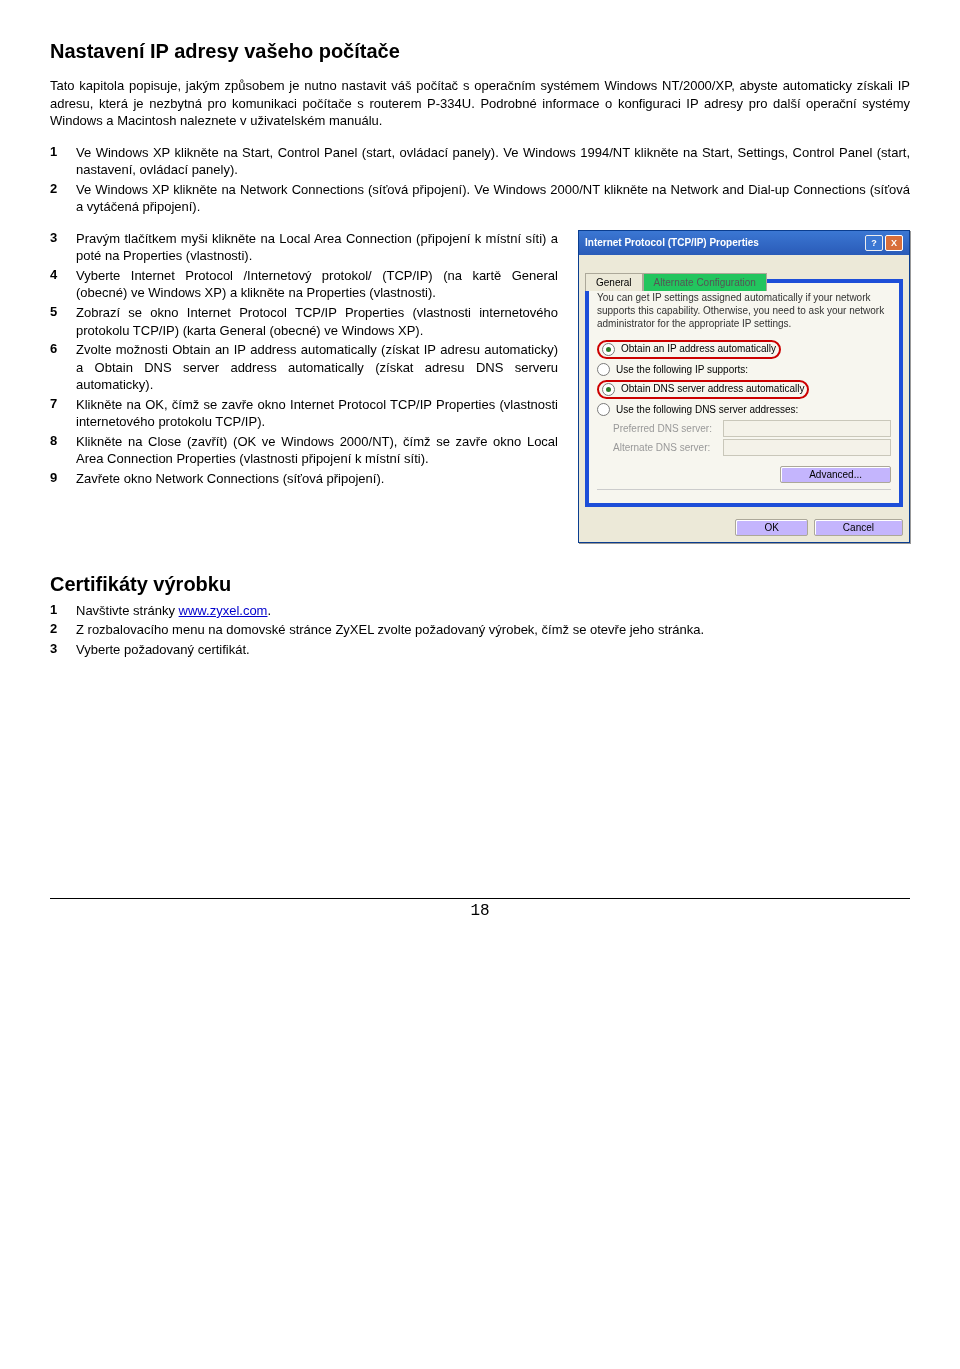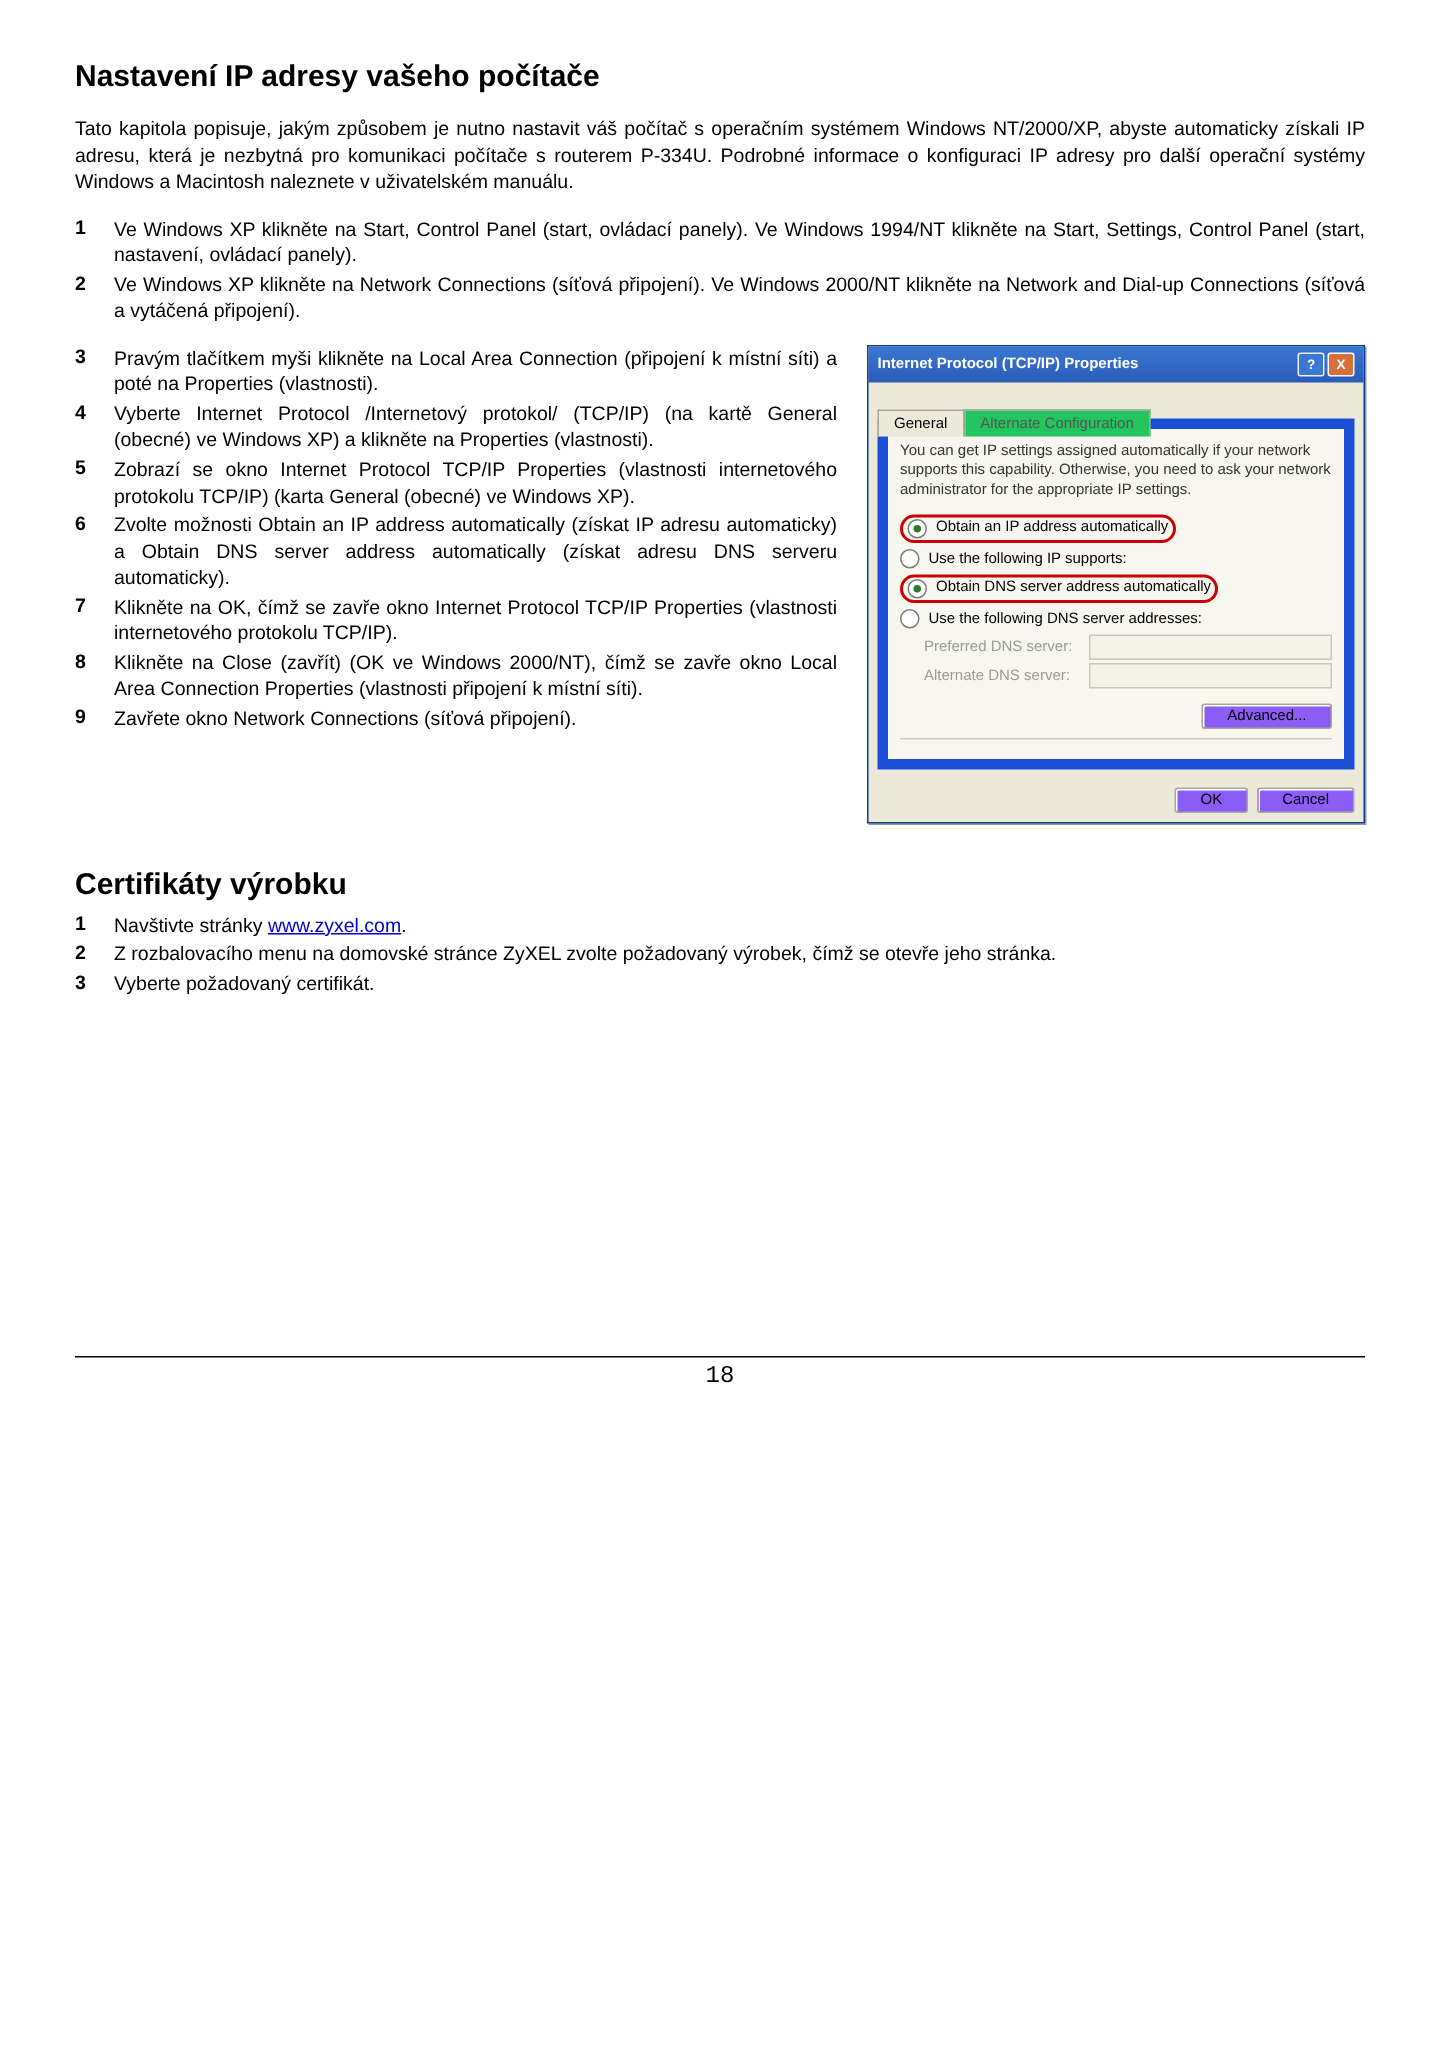--- a/index.html
+++ b/index.html
@@ -93,21 +93,21 @@
     border: 1px solid #aca899;
     border-bottom: none;
     padding: 3px 10px;
     font-size: 10px;
     position: relative;
     top: 12px;
   }
   .tab.inactive { background:#22c55e; color:#555; }
   .tabpanel {
     margin: 0 6px 6px 6px;
-    border: 7px solid #1d4ed8;
+    border: 4px solid #1d4ed8;
     background: #f7f6ef;
     padding: 8px;
   }
   .desc {
     font-size: 10px;
     color: #333;
     margin-bottom: 10px;
     line-height: 1.3;
   }
   .radio-row {
@@ -159,22 +159,22 @@
     display: flex;
     justify-content: flex-end;
     gap: 6px;
     padding: 6px;
   }
   .btnrow-inner {
     display:flex; justify-content:flex-end; margin-top:8px;
   }
   .xp-btn {
     border: 1px solid #aca899;
-    background: #8b5cf6;
-    padding: 2px 16px;
+    background: #c4b5fd;
+    padding: 2px 28px;
     font-size: 10px;
     border-radius: 2px;
     box-shadow: inset 1px 1px 0 #fff;
   }
   hr.sep { border:none; border-top:1px solid #ccc; margin-top:6px;}
   .footer {
     margin-top: 240px;
     text-align: center;
   }
   .footer-line {

